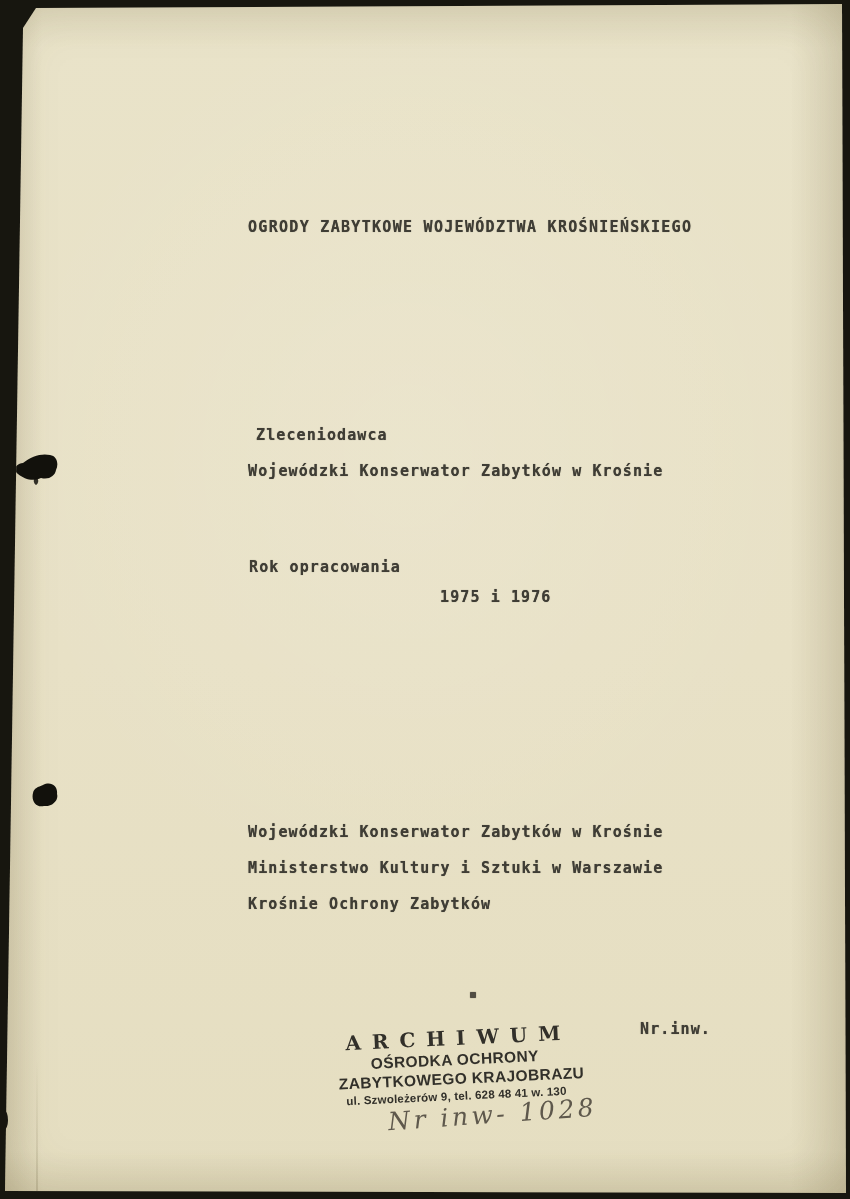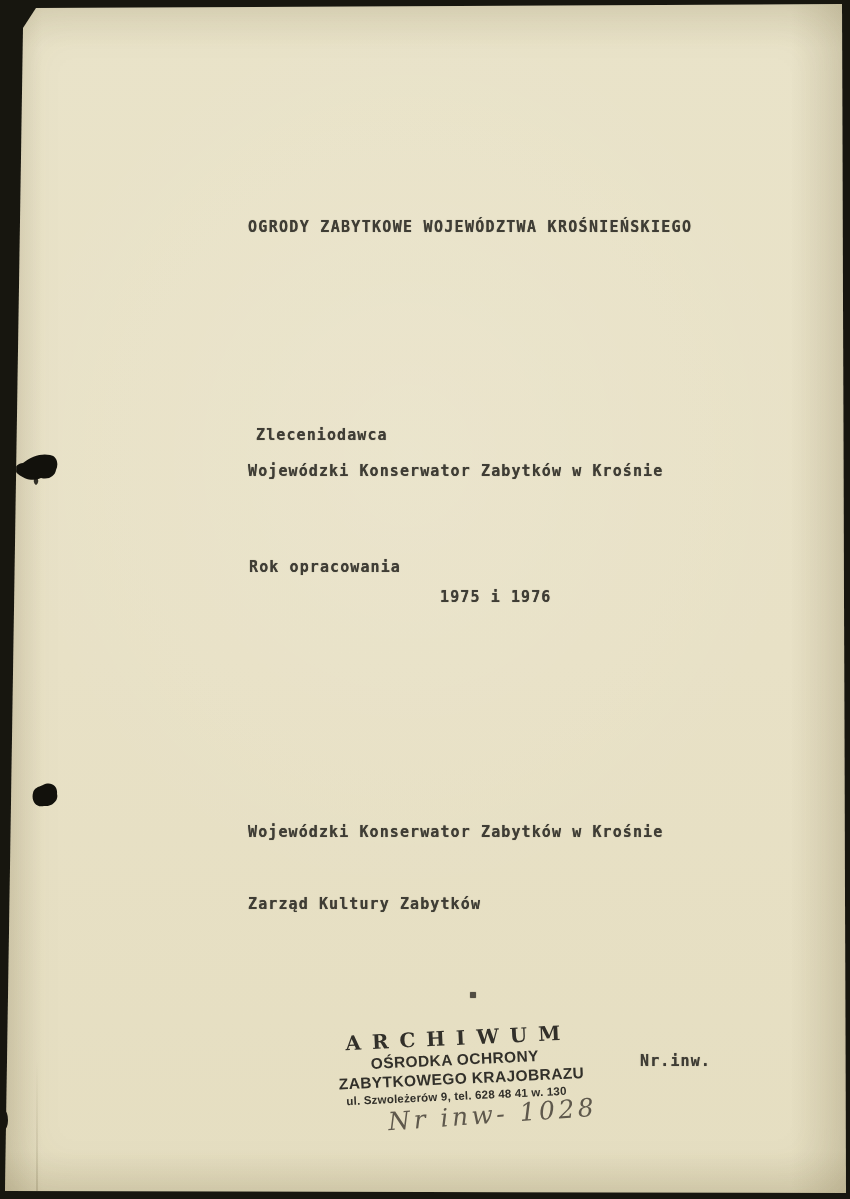--- a/index.html
+++ b/index.html
@@ -49,21 +49,21 @@
   .t-title        { left: 248px; top: 218px; letter-spacing: 1.3px; }
   .t-author       { left: 248px; top: 318px; }
   .t-client-label { left: 256px; top: 426px; }
   .t-client-name  { left: 248px; top: 462px; }
   .t-year-label   { left: 249px; top: 558px; }
   .t-year-value   { left: 416px; top: 588px; margin-left: 24px; }
   .t-storage-label{ left: 248px; top: 789px; }
   .t-storage-0    { left: 248px; top: 823px; }
   .t-storage-1    { left: 248px; top: 859px; }
   .t-storage-2    { left: 248px; top: 895px; }
-  .t-nr-inw       { left: 640px; top: 1020px; margin-top: 32px; }
+  .t-nr-inw       { left: 640px; top: 1020px; }
   .ink-dot {
     position: absolute;
     left: 470px;
     top: 992px;
     width: 6px;
     height: 6px;
     background: #514d43;
     border-radius: 1px;
     box-shadow: 0 0 1px rgba(60,55,45,0.8);
   }
@@ -130,21 +130,22 @@
 <div class="scene">
   <div class="paper">
     <div class="crease"></div>
 
     <div class="typewriter t-title">OGRODY ZABYTKOWE WOJEWÓDZTWA KROŚNIEŃSKIEGO</div>
     <div class="typewriter t-client-label">Zleceniodawca</div>
     <div class="typewriter t-client-name">Wojewódzki Konserwator Zabytków w Krośnie</div>
     <div class="typewriter t-year-label">Rok opracowania</div>
     <div class="typewriter t-year-value">1975 i 1976</div>
     <div class="typewriter t-storage-0">Wojewódzki Konserwator Zabytków w Krośnie</div>
-    <div class="typewriter t-storage-2">Zarząd Kultury Zabytków</div>
+    <div class="typewriter t-storage-1">Ministerstwo Kultury i Sztuki w Warszawie</div>
+    <div class="typewriter t-storage-2">Krośnie Ochrony Zabytków</div>
 
     <div class="ink-dot"></div>
 
     <div class="typewriter t-nr-inw">Nr.inw.</div>
 
     <div class="stamp">
       <div class="stamp-line1">A R C H I W U M</div>
       <div class="stamp-line2">OŚRODKA OCHRONY</div>
       <div class="stamp-line3">ZABYTKOWEGO KRAJOBRAZU</div>
       <div class="stamp-line4">ul. Szwoleżerów 9, tel. 628 48 41 w. 130</div>

